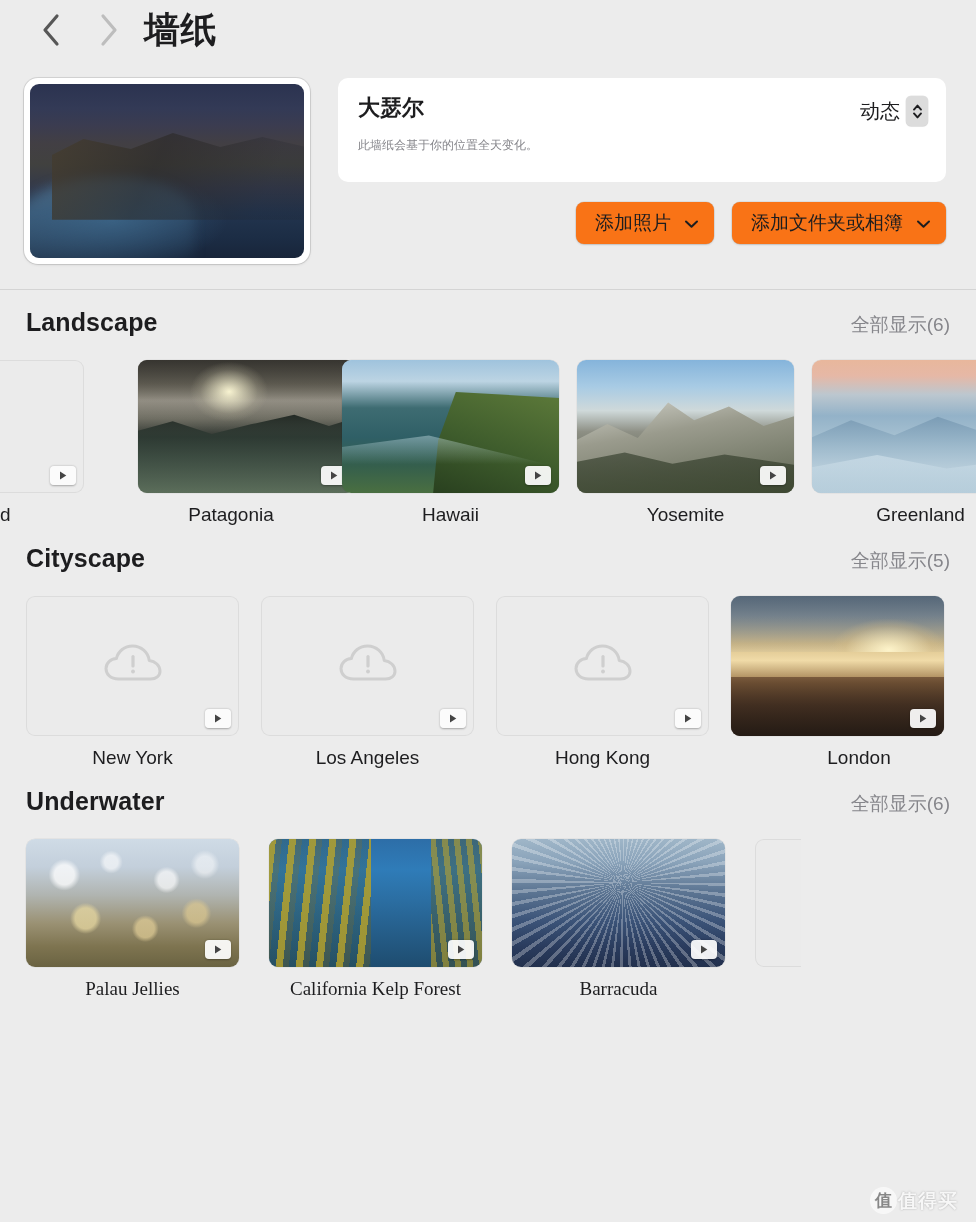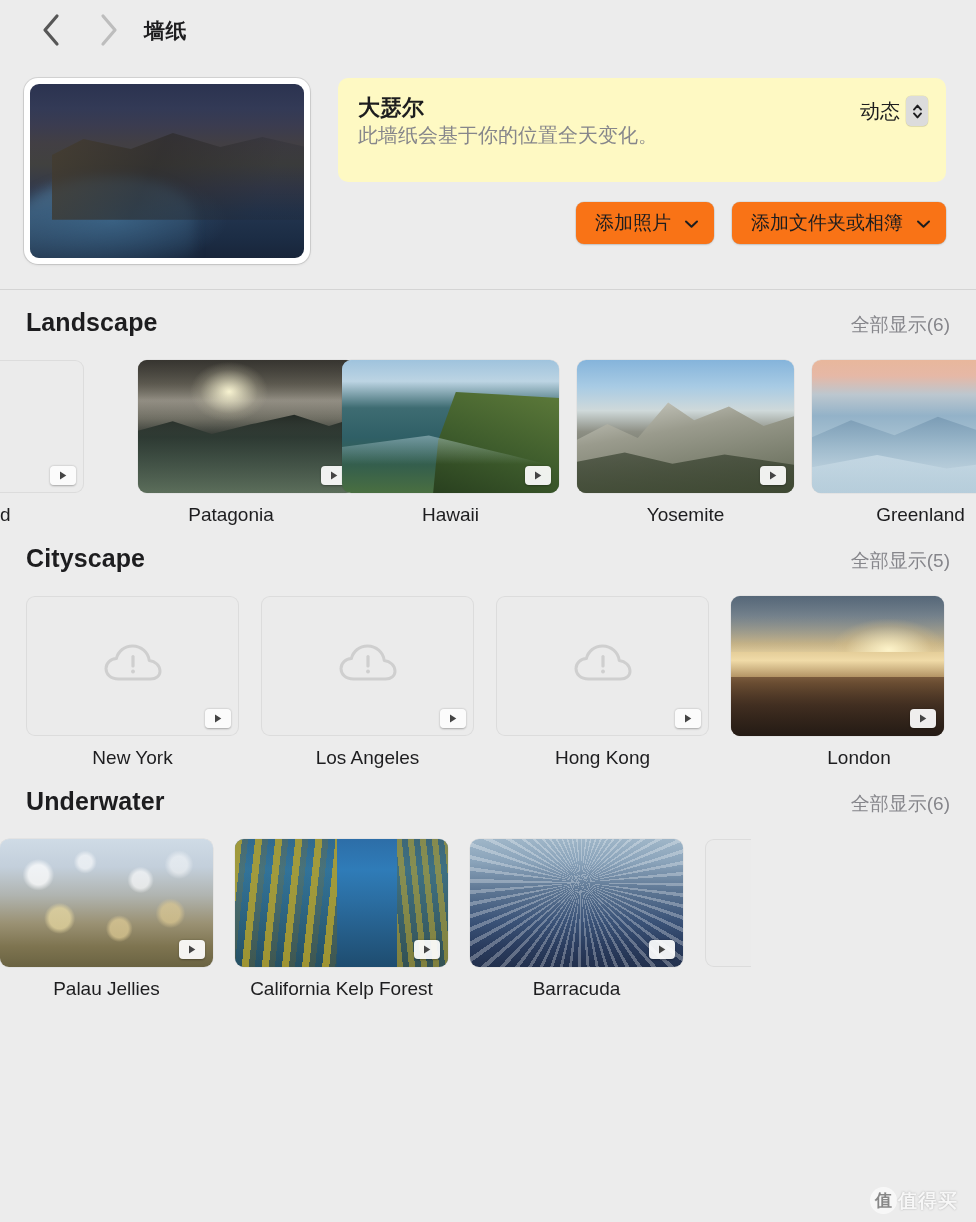--- a/index.html
+++ b/index.html
@@ -31,21 +31,21 @@
     height: 46px;
     display: flex;
     align-items: center;
     justify-content: center;
     background: none;
     border: none;
     cursor: pointer;
   }
   .navbtn svg { display: block; }
   .page-title {
-    font-size: 21px;
+    font-size: 36px;
     font-weight: 700;
     letter-spacing: 0.5px;
     margin-left: 6px;
     line-height: 1;
   }
 
   
   .hero {
     display: flex;
     align-items: flex-start;
@@ -101,38 +101,38 @@
   }
 
   .info-col {
     flex: 1;
     margin-left: 28px;
     display: flex;
     flex-direction: column;
   }
 
   .info-card {
-    background: #fef9c3;
+    background: #ffffff;
     border-radius: 10px;
     padding: 16px 18px 18px 20px;
     display: flex;
     align-items: flex-start;
     min-height: 104px;
   }
   .info-text { flex: 1; }
   .info-title {
     font-size: 22px;
     font-weight: 600;
     line-height: 1.25;
     color: #1d1d1f;
   }
   .info-desc {
-    font-size: 20px;
+    font-size: 12px;
     color: #86868b;
-    margin-top: 0;
+    margin-top: 16px;
     line-height: 1.3;
   }
   .popup {
     display: flex;
     align-items: center;
     gap: 6px;
     margin-top: 2px;
     cursor: pointer;
     background: none;
     border: none;
@@ -597,21 +597,21 @@
         <div class="tile" style="width: 46px; overflow: hidden;">
           <div class="thumb empty" style="width: 213px; height: 140px;"></div>
         </div>
       </div>
     </div>
     <div class="section">
       <div class="section-head">
         <div class="section-title">Underwater</div>
         <button class="show-all">全部显示(6)</button>
       </div>
-      <div class="row" style="gap: 22px;">
+      <div class="row" style="padding-left: 26px; gap: 30px; font-family: Liberation Serif, serif;">
         <div class="tile" style="width: 213px;">
           <div class="thumb" style="width: 213px; height: 128px;">
             <div class="sc sc-jellies"></div>
             <span class="play-badge">
               <svg width="10" height="11" viewBox="0 0 10 11">
                 <path d="M2 1.5 L8.3 5.5 L2 9.5 Z" fill="#444"></path>
               </svg>
             </span>
           </div>
           <div class="tile-label">Palau Jellies</div>

